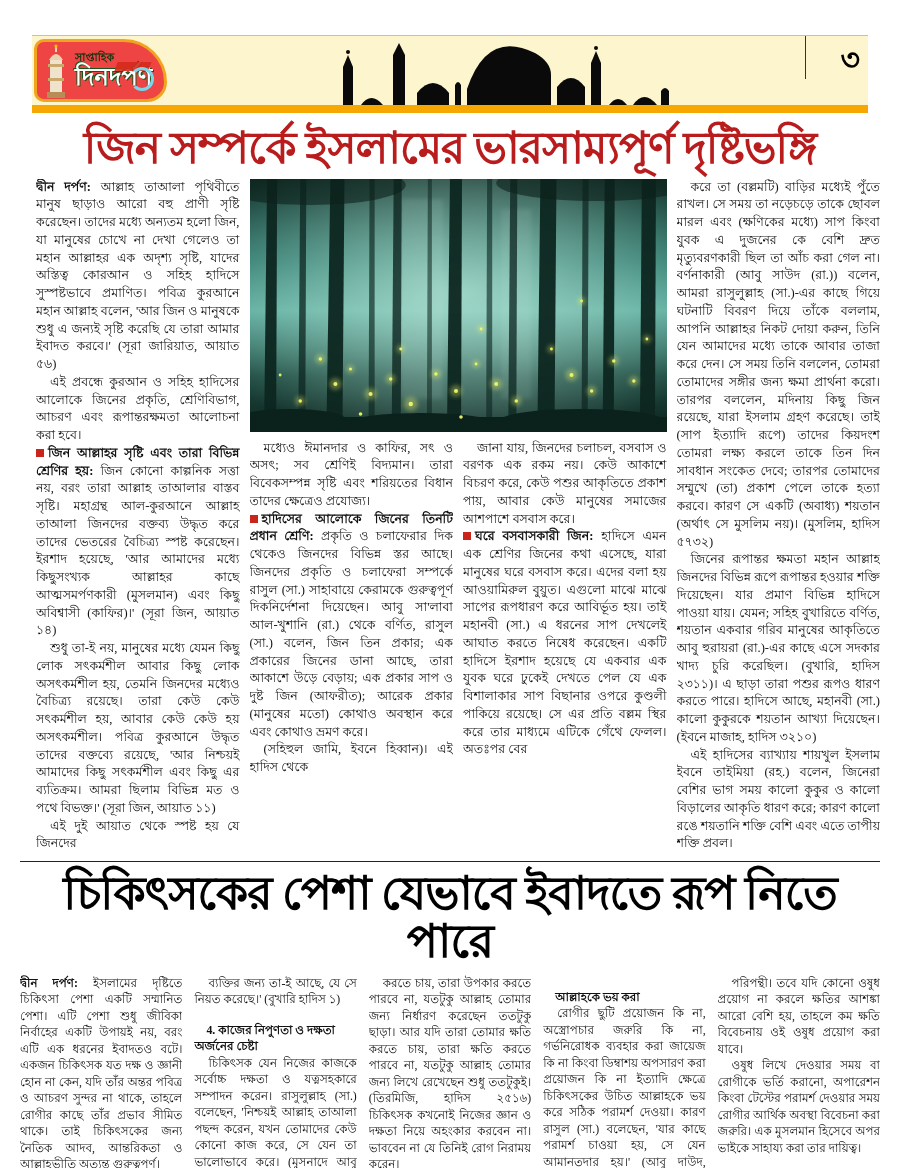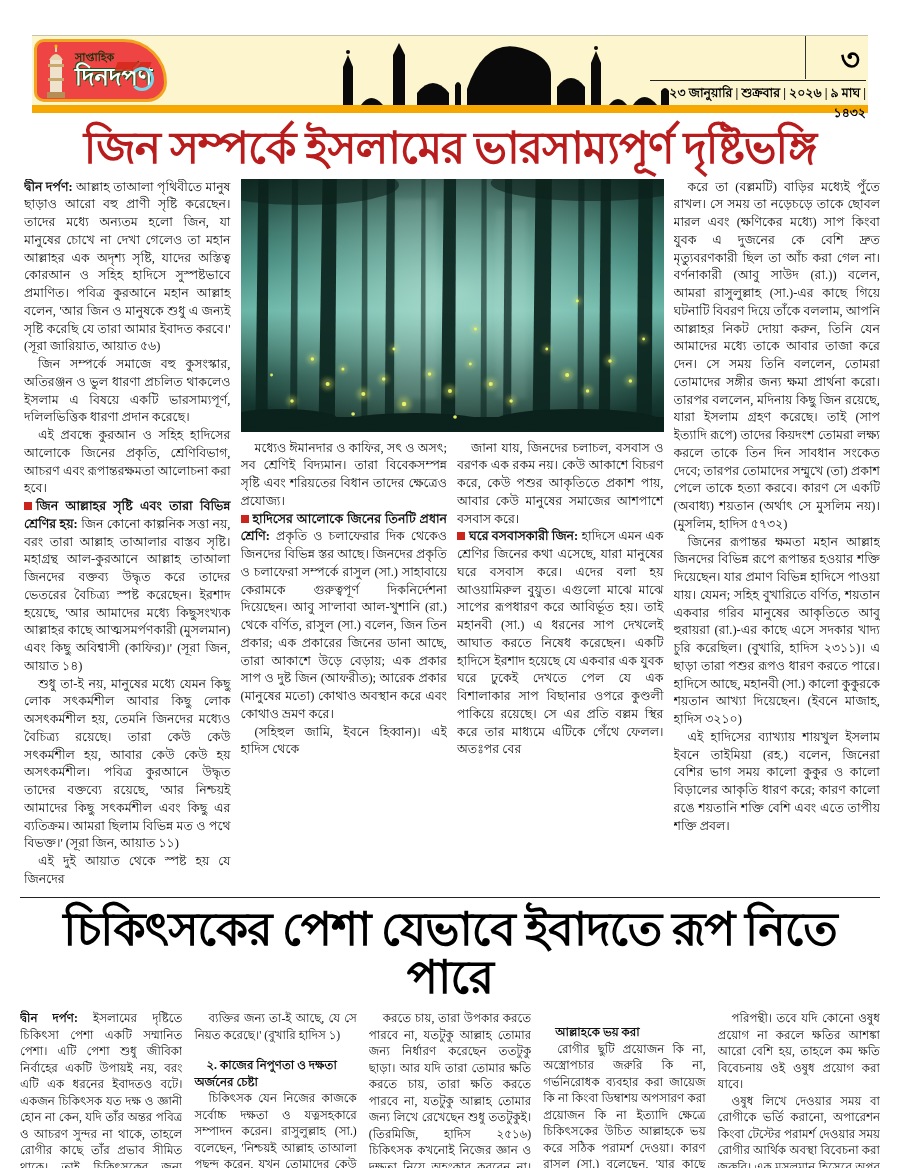--- a/index.html
+++ b/index.html
@@ -25,21 +25,21 @@
   .vrule{position:absolute;right:62px;top:0;height:43px;border-left:1.5px solid #333;}
   .datebar{position:absolute;right:2px;top:44px;width:216px;border-top:1.5px solid #222;
            padding-top:3px;font-size:12.5px;font-weight:bold;text-align:right;color:#000;}
   
   .headline1{margin:12px 22px 6px 22px;font-size:44px;line-height:1.08;font-weight:bold;
              text-align:center;color:#b91c1c;letter-spacing:-1px;}
   .headline2{margin:8px 22px 8px 22px;font-size:46px;line-height:1.05;font-weight:bold;
              text-align:center;color:#000;letter-spacing:-1px;}
   .divider{margin:8px 20px 0 20px;border-top:1.5px solid #222;}
   
-  .a1{margin:6px 20px 0 24px;display:grid;grid-template-columns:repeat(4,1fr);
+  .a1{margin:6px 20px 0 36px;display:grid;grid-template-columns:repeat(4,1fr);
       grid-template-rows:261px auto;column-gap:10px;font-size:12.5px;line-height:1.42;}
   .a1 .c1{grid-area:1/1/3/2;}
   .a1 .photo{grid-area:1/2/2/4;}
   .a1 .c2{grid-area:2/2/3/3;}
   .a1 .c3{grid-area:2/3/3/4;}
   .a1 .c4{grid-area:1/4/3/5;}
   .photo svg{display:block;width:100%;height:253px;}
   .a2{margin:4px 20px 0 20px;display:grid;grid-template-columns:repeat(5,1fr);
       column-gap:12px;font-size:11.8px;line-height:1.4;height:400px;overflow:hidden;}
   .col{overflow:hidden;}
@@ -89,33 +89,31 @@
         <path d="M254,62 V20 L259,8 L264,20 V62 Z"></path>
           <circle cx="259" cy="5" r="2"></circle>
         <path d="M272,62 q9,-12 18,0 Z"></path>
         <path d="M296,62 q11,-16 24,0 Z"></path>
         <path d="M324,62 v-14 q4,-6 8,0 v14 Z"></path>
       </g>
     </svg>
 
     <span class="vrule"></span>
     <span class="pageno">৩</span>
-    <div class="datebar">২৩ জানুয়ারি | শুক্রবার | ২০২৬ | ৯ মাঘ | ১৪৩২</div>
   </div>
   <div class="orangebar"></div>
 
   <h1 class="headline1">জিন সম্পর্কে ইসলামের ভারসাম্যপূর্ণ দৃষ্টিভঙ্গি</h1>
 
   <div class="a1">
 
     <div class="col c1">
 
         <p class="blk b-lead"><b class="pre">দ্বীন দর্পণ:</b><span class="tx"> আল্লাহ তাআলা পৃথিবীতে মানুষ ছাড়াও আরো বহু প্রাণী সৃষ্টি করেছেন। তাদের মধ্যে অন্যতম হলো জিন, যা মানুষের চোখে না দেখা গেলেও তা মহান আল্লাহর এক অদৃশ্য সৃষ্টি, যাদের অস্তিত্ব কোরআন ও সহিহ হাদিসে সুস্পষ্টভাবে প্রমাণিত। পবিত্র কুরআনে মহান আল্লাহ বলেন, 'আর জিন ও মানুষকে শুধু এ জন্যই সৃষ্টি করেছি যে তারা আমার ইবাদত করবে।' (সূরা জারিয়াত, আয়াত ৫৬)</span></p>
 
-        <p class="blk b-p"><b class="pre"></b><span class="tx">জিন সম্পর্কে সমাজে বহু কুসংস্কার, অতিরঞ্জন ও ভুল ধারণা প্রচলিত থাকলেও ইসলাম এ বিষয়ে একটি ভারসাম্যপূর্ণ, দলিলভিত্তিক ধারণা প্রদান করেছে।</span></p>
 
         <p class="blk b-p"><b class="pre"></b><span class="tx">এই প্রবন্ধে কুরআন ও সহিহ হাদিসের আলোকে জিনের প্রকৃতি, শ্রেণিবিভাগ, আচরণ এবং রূপান্তরক্ষমতা আলোচনা করা হবে।</span></p>
 
         <p class="blk b-h"><span class="sq"></span><b class="pre">জিন আল্লাহর সৃষ্টি এবং তারা বিভিন্ন শ্রেণির হয়:</b><span class="tx"> জিন কোনো কাল্পনিক সত্তা নয়, বরং তারা আল্লাহ তাআলার বাস্তব সৃষ্টি। মহাগ্রন্থ আল-কুরআনে আল্লাহ তাআলা জিনদের বক্তব্য উদ্ধৃত করে তাদের ভেতরের বৈচিত্র্য স্পষ্ট করেছেন। ইরশাদ হয়েছে, 'আর আমাদের মধ্যে কিছুসংখ্যক আল্লাহর কাছে আত্মসমর্পণকারী (মুসলমান) এবং কিছু অবিশ্বাসী (কাফির)।' (সূরা জিন, আয়াত ১৪)</span></p>
 
         <p class="blk b-p"><b class="pre"></b><span class="tx">শুধু তা-ই নয়, মানুষের মধ্যে যেমন কিছু লোক সৎকর্মশীল আবার কিছু লোক অসৎকর্মশীল হয়, তেমনি জিনদের মধ্যেও বৈচিত্র্য রয়েছে। তারা কেউ কেউ সৎকর্মশীল হয়, আবার কেউ কেউ হয় অসৎকর্মশীল। পবিত্র কুরআনে উদ্ধৃত তাদের বক্তব্যে রয়েছে, 'আর নিশ্চয়ই আমাদের কিছু সৎকর্মশীল এবং কিছু এর ব্যতিক্রম। আমরা ছিলাম বিভিন্ন মত ও পথে বিভক্ত।' (সূরা জিন, আয়াত ১১)</span></p>
 
         <p class="blk b-p"><b class="pre"></b><span class="tx">এই দুই আয়াত থেকে স্পষ্ট হয় যে জিনদের</span></p>
       </div>
 
@@ -251,21 +249,21 @@
   <div class="a2">
     <div class="col">
 
         <p class="blk b-lead"><b class="pre">দ্বীন দর্পণ:</b><span class="tx"> ইসলামের দৃষ্টিতে চিকিৎসা পেশা একটি সম্মানিত পেশা। এটি পেশা শুধু জীবিকা নির্বাহের একটি উপায়ই নয়, বরং এটি এক ধরনের ইবাদতও বটে। একজন চিকিৎসক যত দক্ষ ও জ্ঞানী হোন না কেন, যদি তাঁর অন্তর পবিত্র ও আচরণ সুন্দর না থাকে, তাহলে রোগীর কাছে তাঁর প্রভাব সীমিত থাকে। তাই চিকিৎসকের জন্য নৈতিক আদব, আন্তরিকতা ও আল্লাহভীতি অত্যন্ত গুরুত্বপূর্ণ।</span></p>
 
       </div>
     <div class="col">
 
         <p class="blk b-p"><b class="pre"></b><span class="tx">ব্যক্তির জন্য তা-ই আছে, যে সে নিয়ত করেছে।' (বুখারি হাদিস ১)</span></p>
 
-        <p class="blk b-n"><b class="pre"></b><span class="tx">২. কাজের নিপুণতা ও দক্ষতা অর্জনের চেষ্টা</span></p>
+        <p class="blk b-n"><b class="pre"></b><span class="tx">4. কাজের নিপুণতা ও দক্ষতা অর্জনের চেষ্টা</span></p>
 
         <p class="blk b-p"><b class="pre"></b><span class="tx">চিকিৎসক যেন নিজের কাজকে সর্বোচ্চ দক্ষতা ও যত্নসহকারে সম্পাদন করেন। রাসুলুল্লাহ (সা.) বলেছেন, 'নিশ্চয়ই আল্লাহ তাআলা পছন্দ করেন, যখন তোমাদের কেউ কোনো কাজ করে, সে যেন তা ভালোভাবে করে। (মুসনাদে আবু ইয়ালা ৭/৩৪৯)</span></p>
 
       </div>
     <div class="col">
 
         <p class="blk b-p"><b class="pre"></b><span class="tx">করতে চায়, তারা উপকার করতে পারবে না, যতটুকু আল্লাহ তোমার জন্য নির্ধারণ করেছেন ততটুকু ছাড়া। আর যদি তারা তোমার ক্ষতি করতে চায়, তারা ক্ষতি করতে পারবে না, যতটুকু আল্লাহ তোমার জন্য লিখে রেখেছেন শুধু ততটুকুই। (তিরমিজি, হাদিস ২৫১৬) চিকিৎসক কখনোই নিজের জ্ঞান ও দক্ষতা নিয়ে অহংকার করবেন না। ভাববেন না যে তিনিই রোগ নিরাময় করেন।</span></p>
 
       </div>
     <div class="col">

